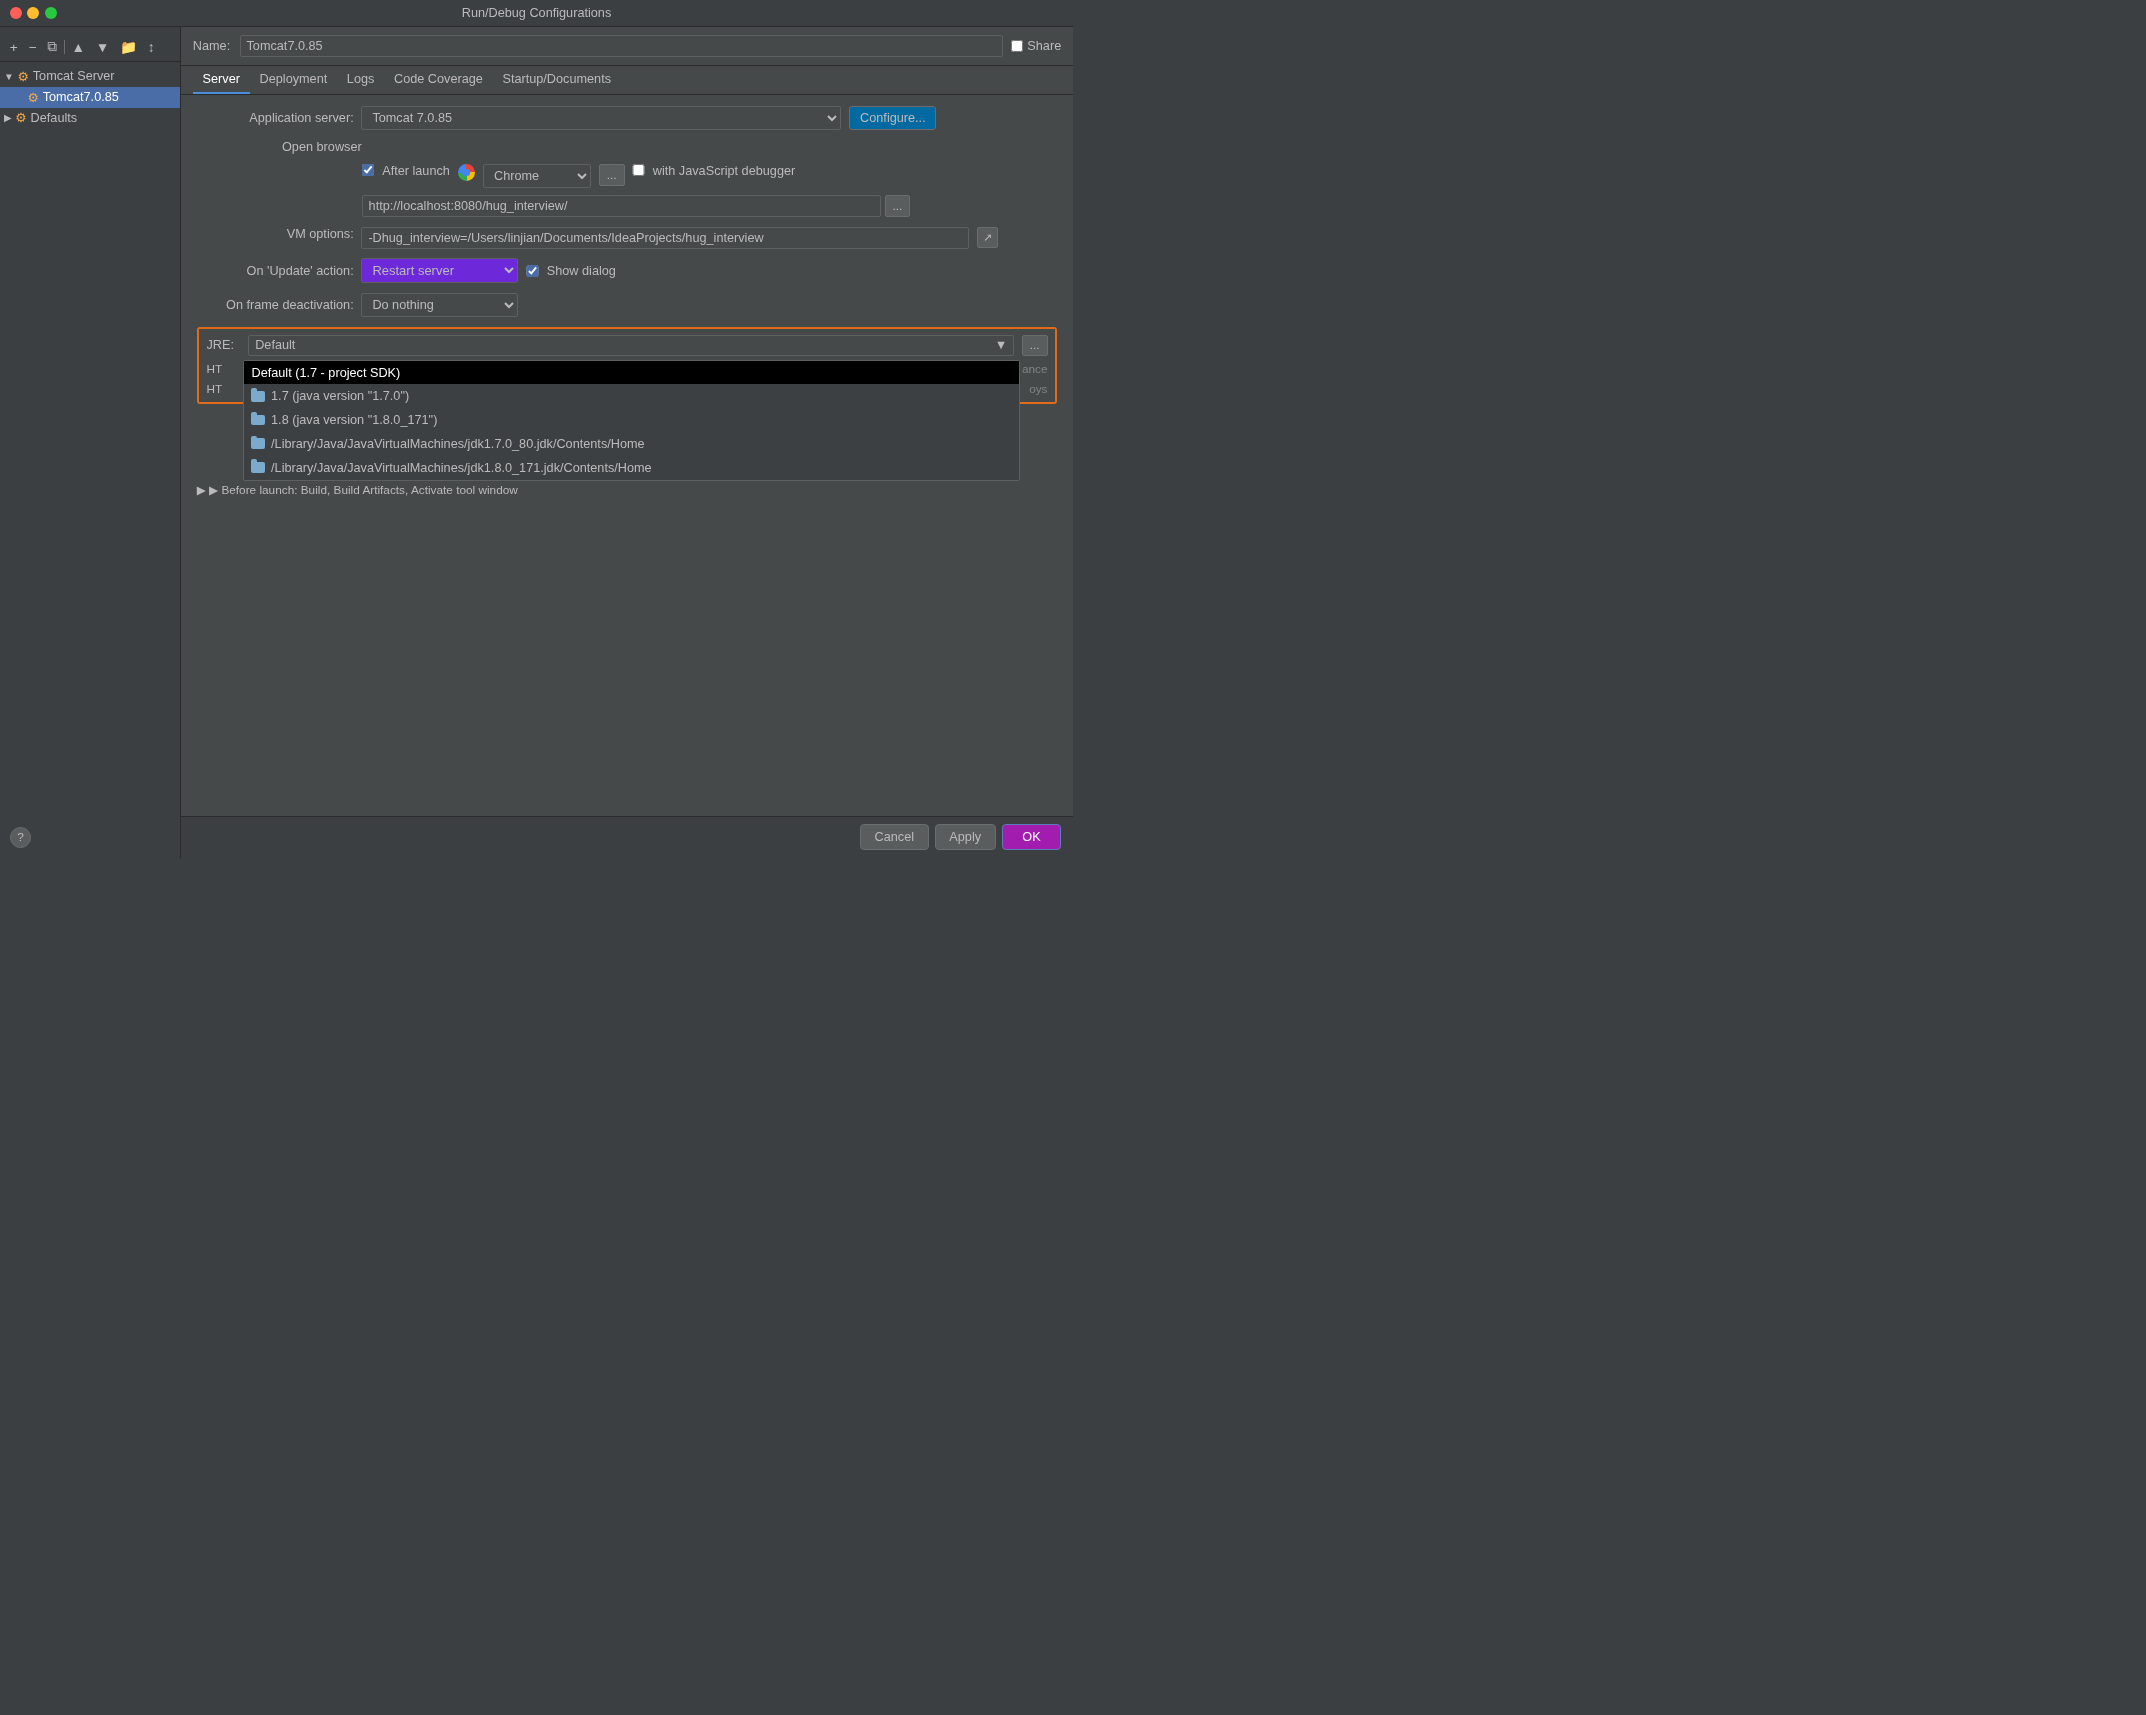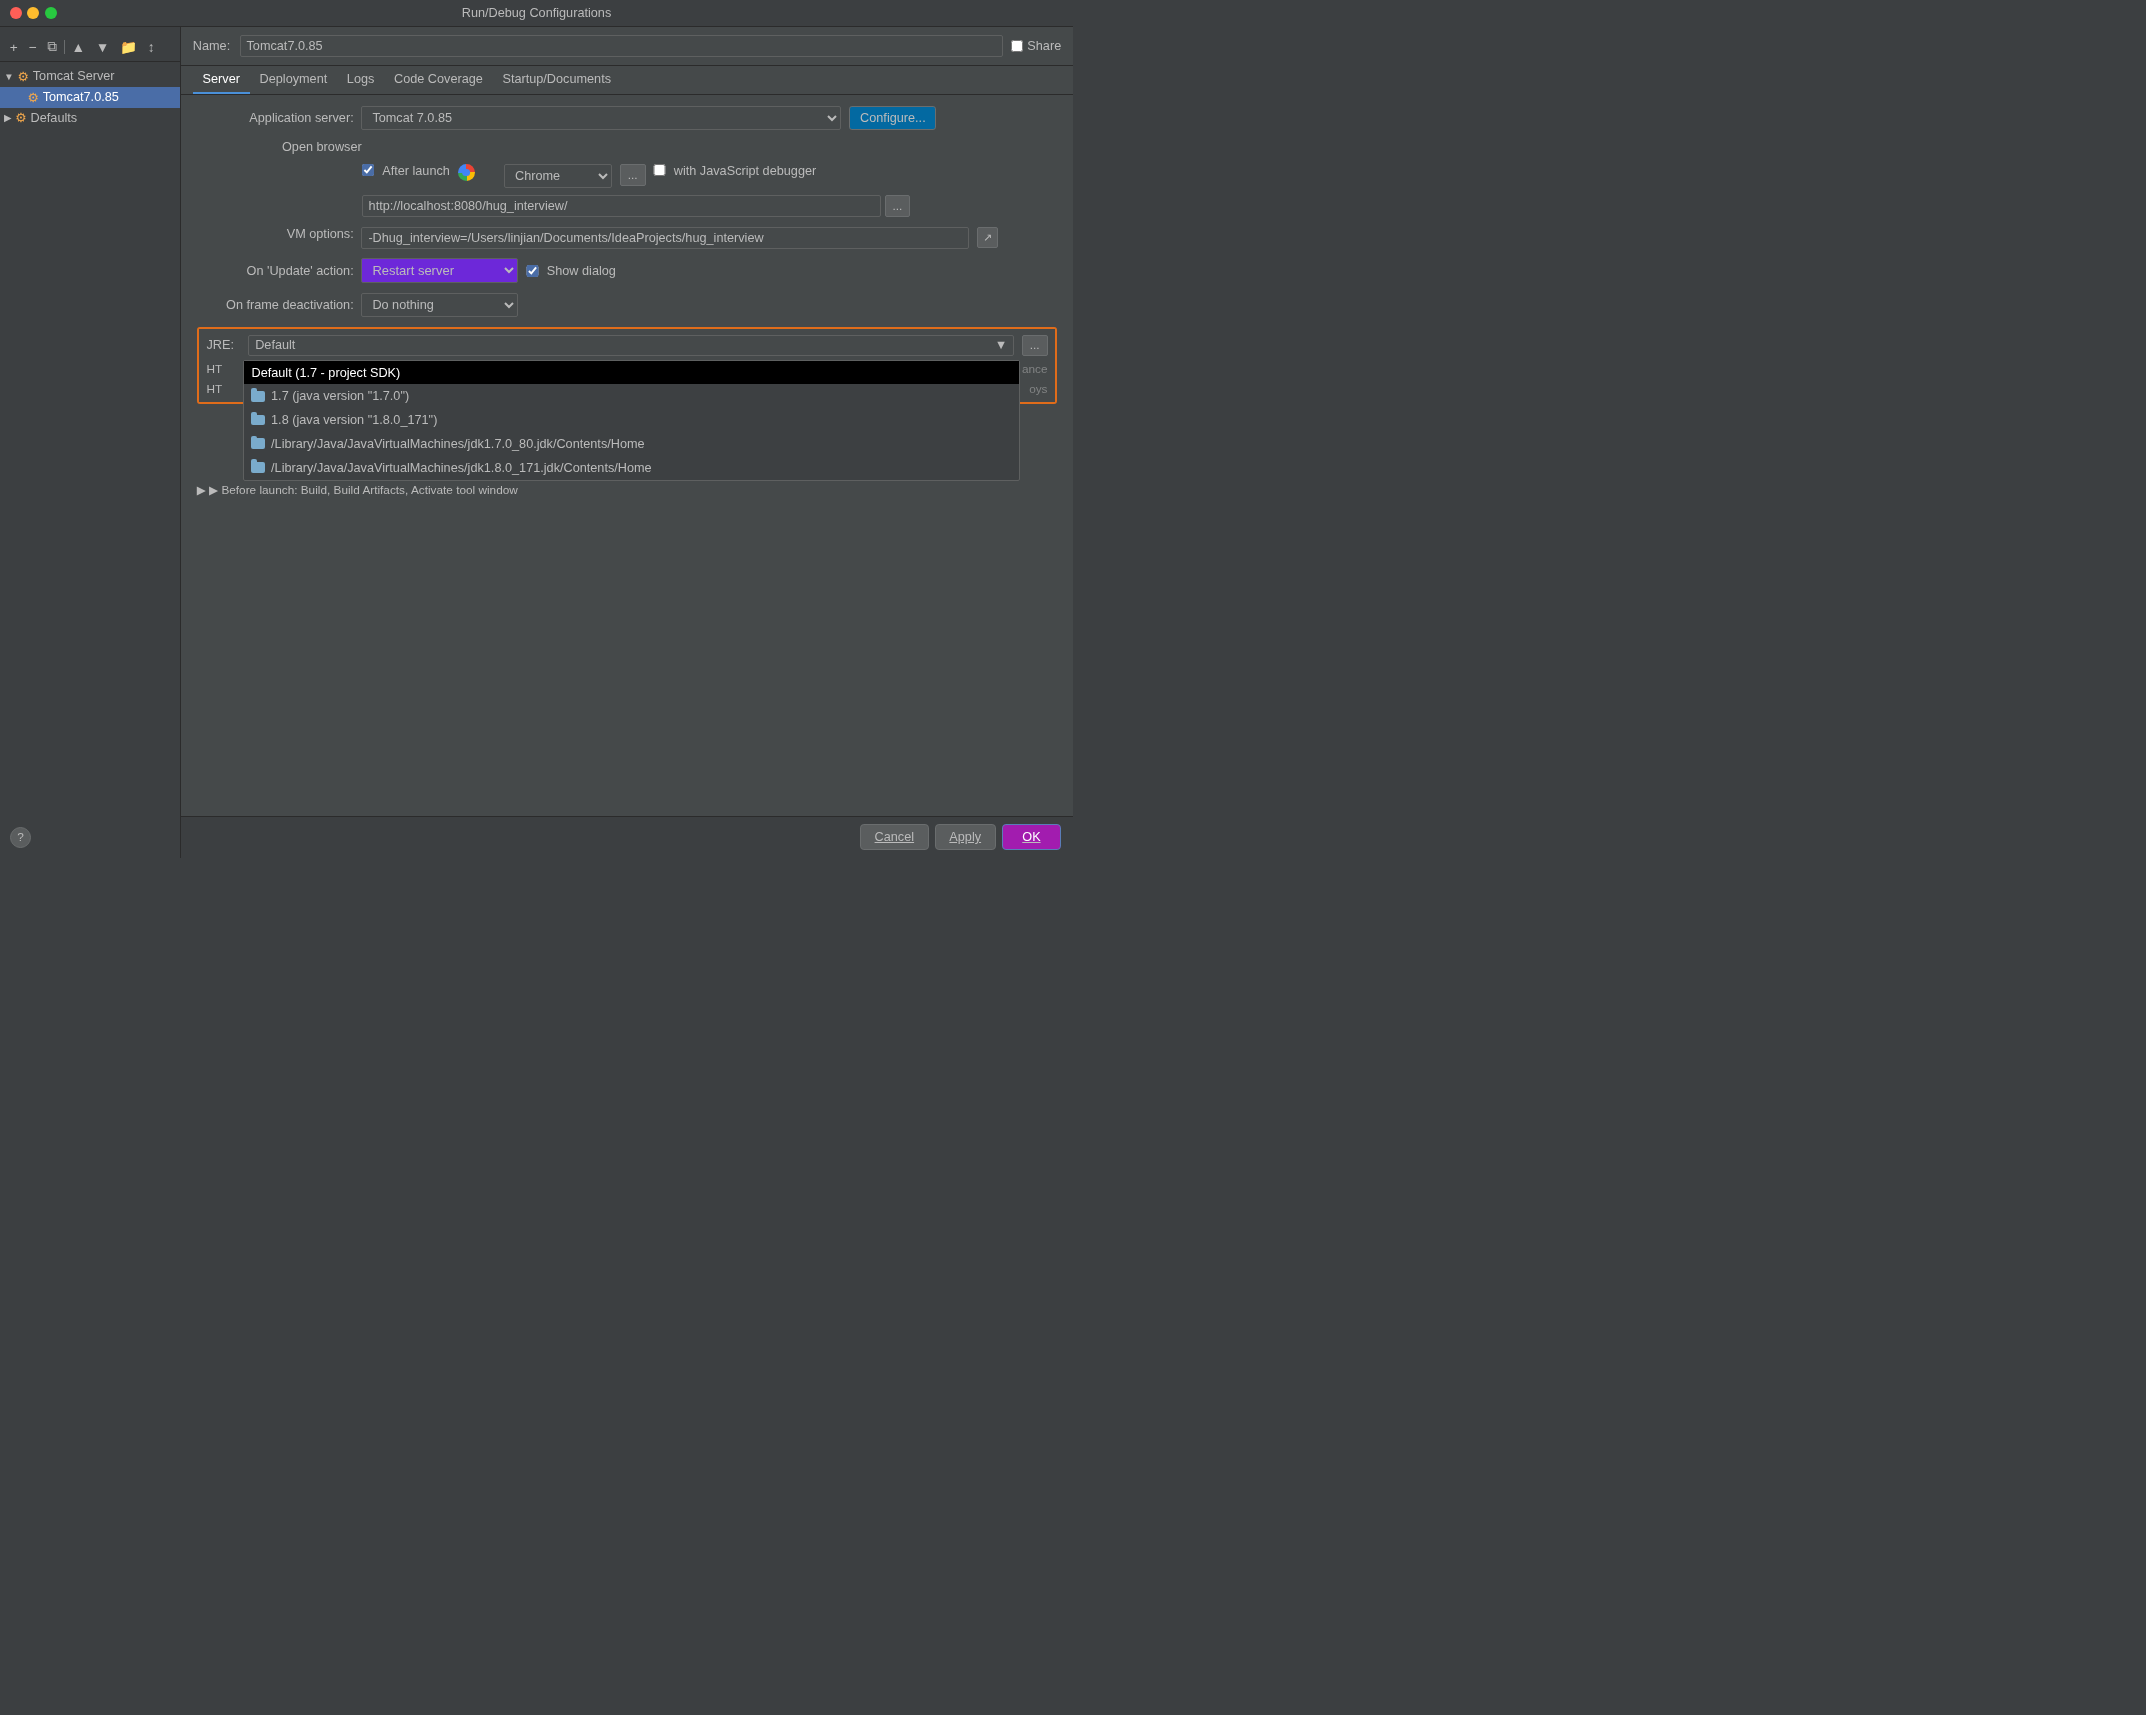--- a/index.html
+++ b/index.html
@@ -213,21 +213,20 @@
     }
     .browser-select {
       background: #45494a;
       border: 1px solid #5e6060;
       color: #bbbbbb;
       padding: 2.9px 5.9px;
       font-size: 12.7px;
       border-radius: 2px;
       cursor: pointer;
       min-width: 108px;
-      margin-left: 21px;
     }
     .ellipsis-btn {
       background: #5a5d5e;
       border: 1px solid #6a6d6e;
       color: #bbbbbb;
       padding: 2.9px 6.9px;
       font-size: 11.8px;
       border-radius: 2px;
       cursor: pointer;
     }
@@ -392,21 +391,20 @@
       cursor: pointer;
     }
     .bottom-bar {
       display: flex;
       justify-content: flex-end;
       align-items: center;
       padding: 7.8px 11.8px;
       background: #3c3f41;
       border-top: 1px solid #2b2b2b;
       gap: 5.9px;
-      text-decoration: underline;
     }
     .btn-cancel {
       background: #5a5d5e;
       border: 1px solid #6a6d6e;
       color: #bbbbbb;
       padding: 4.9px 13.7px;
       font-size: 12.7px;
       border-radius: 3.9px;
       cursor: pointer;
     }

